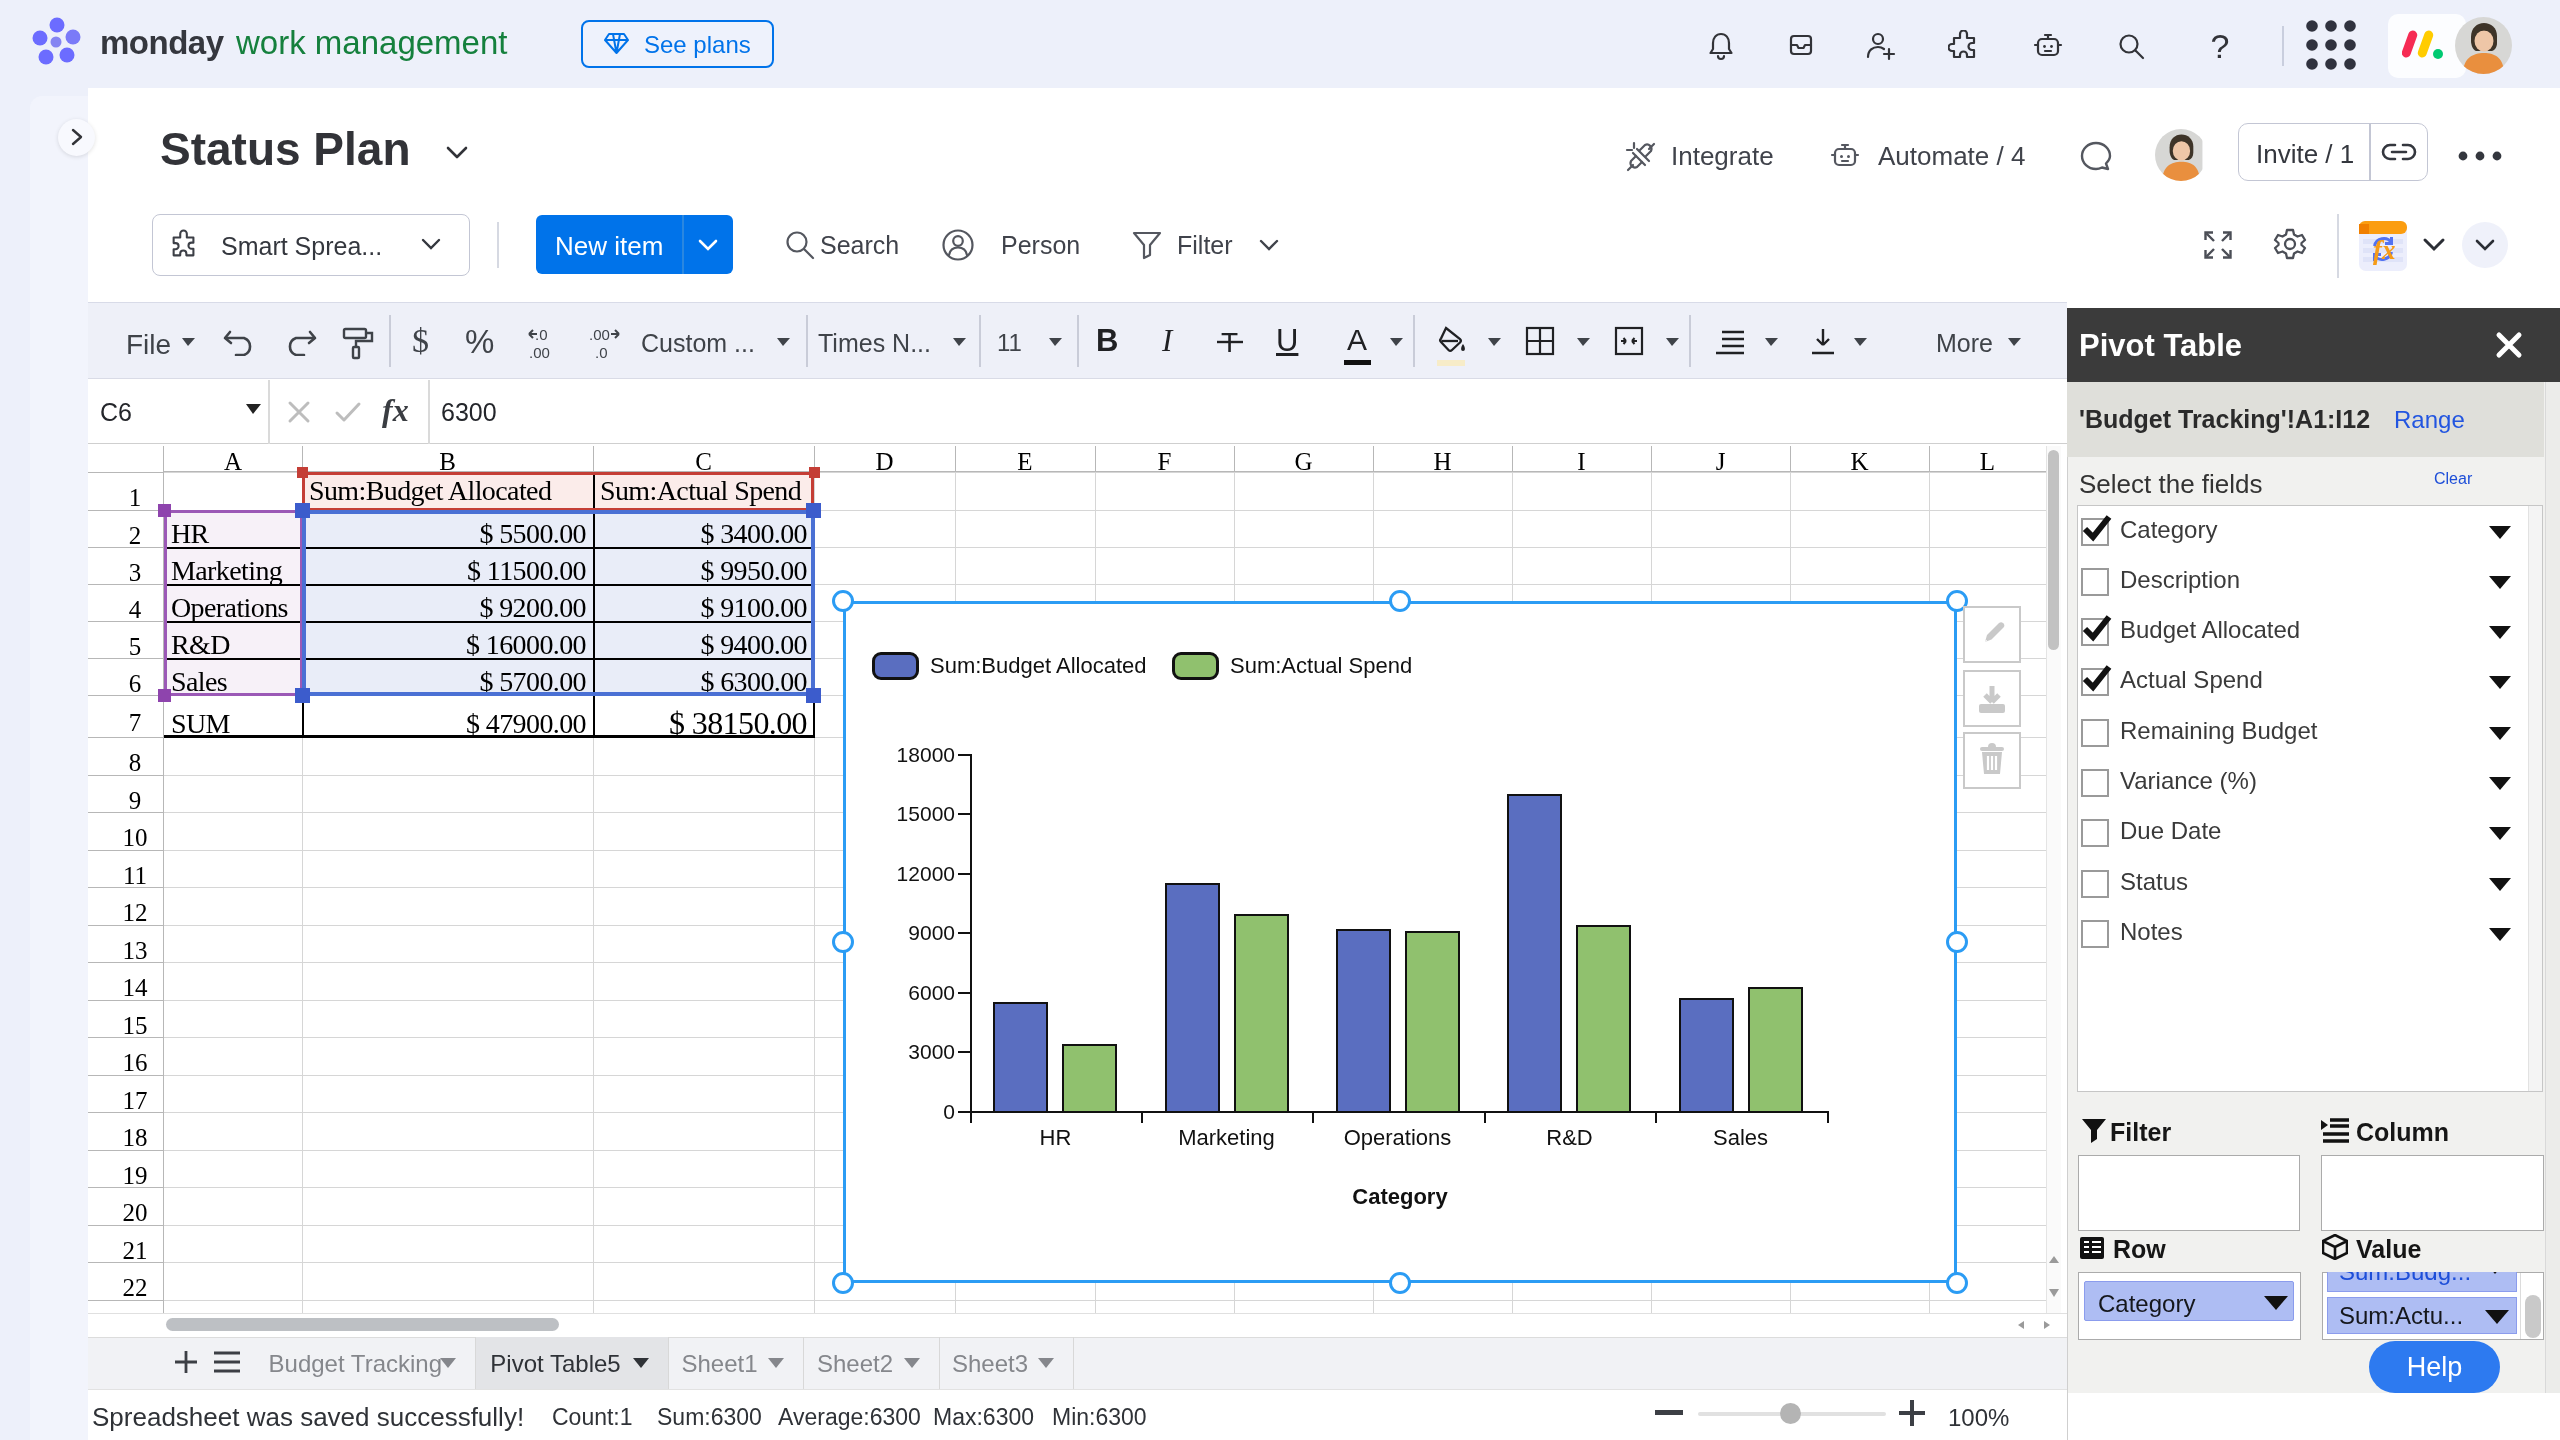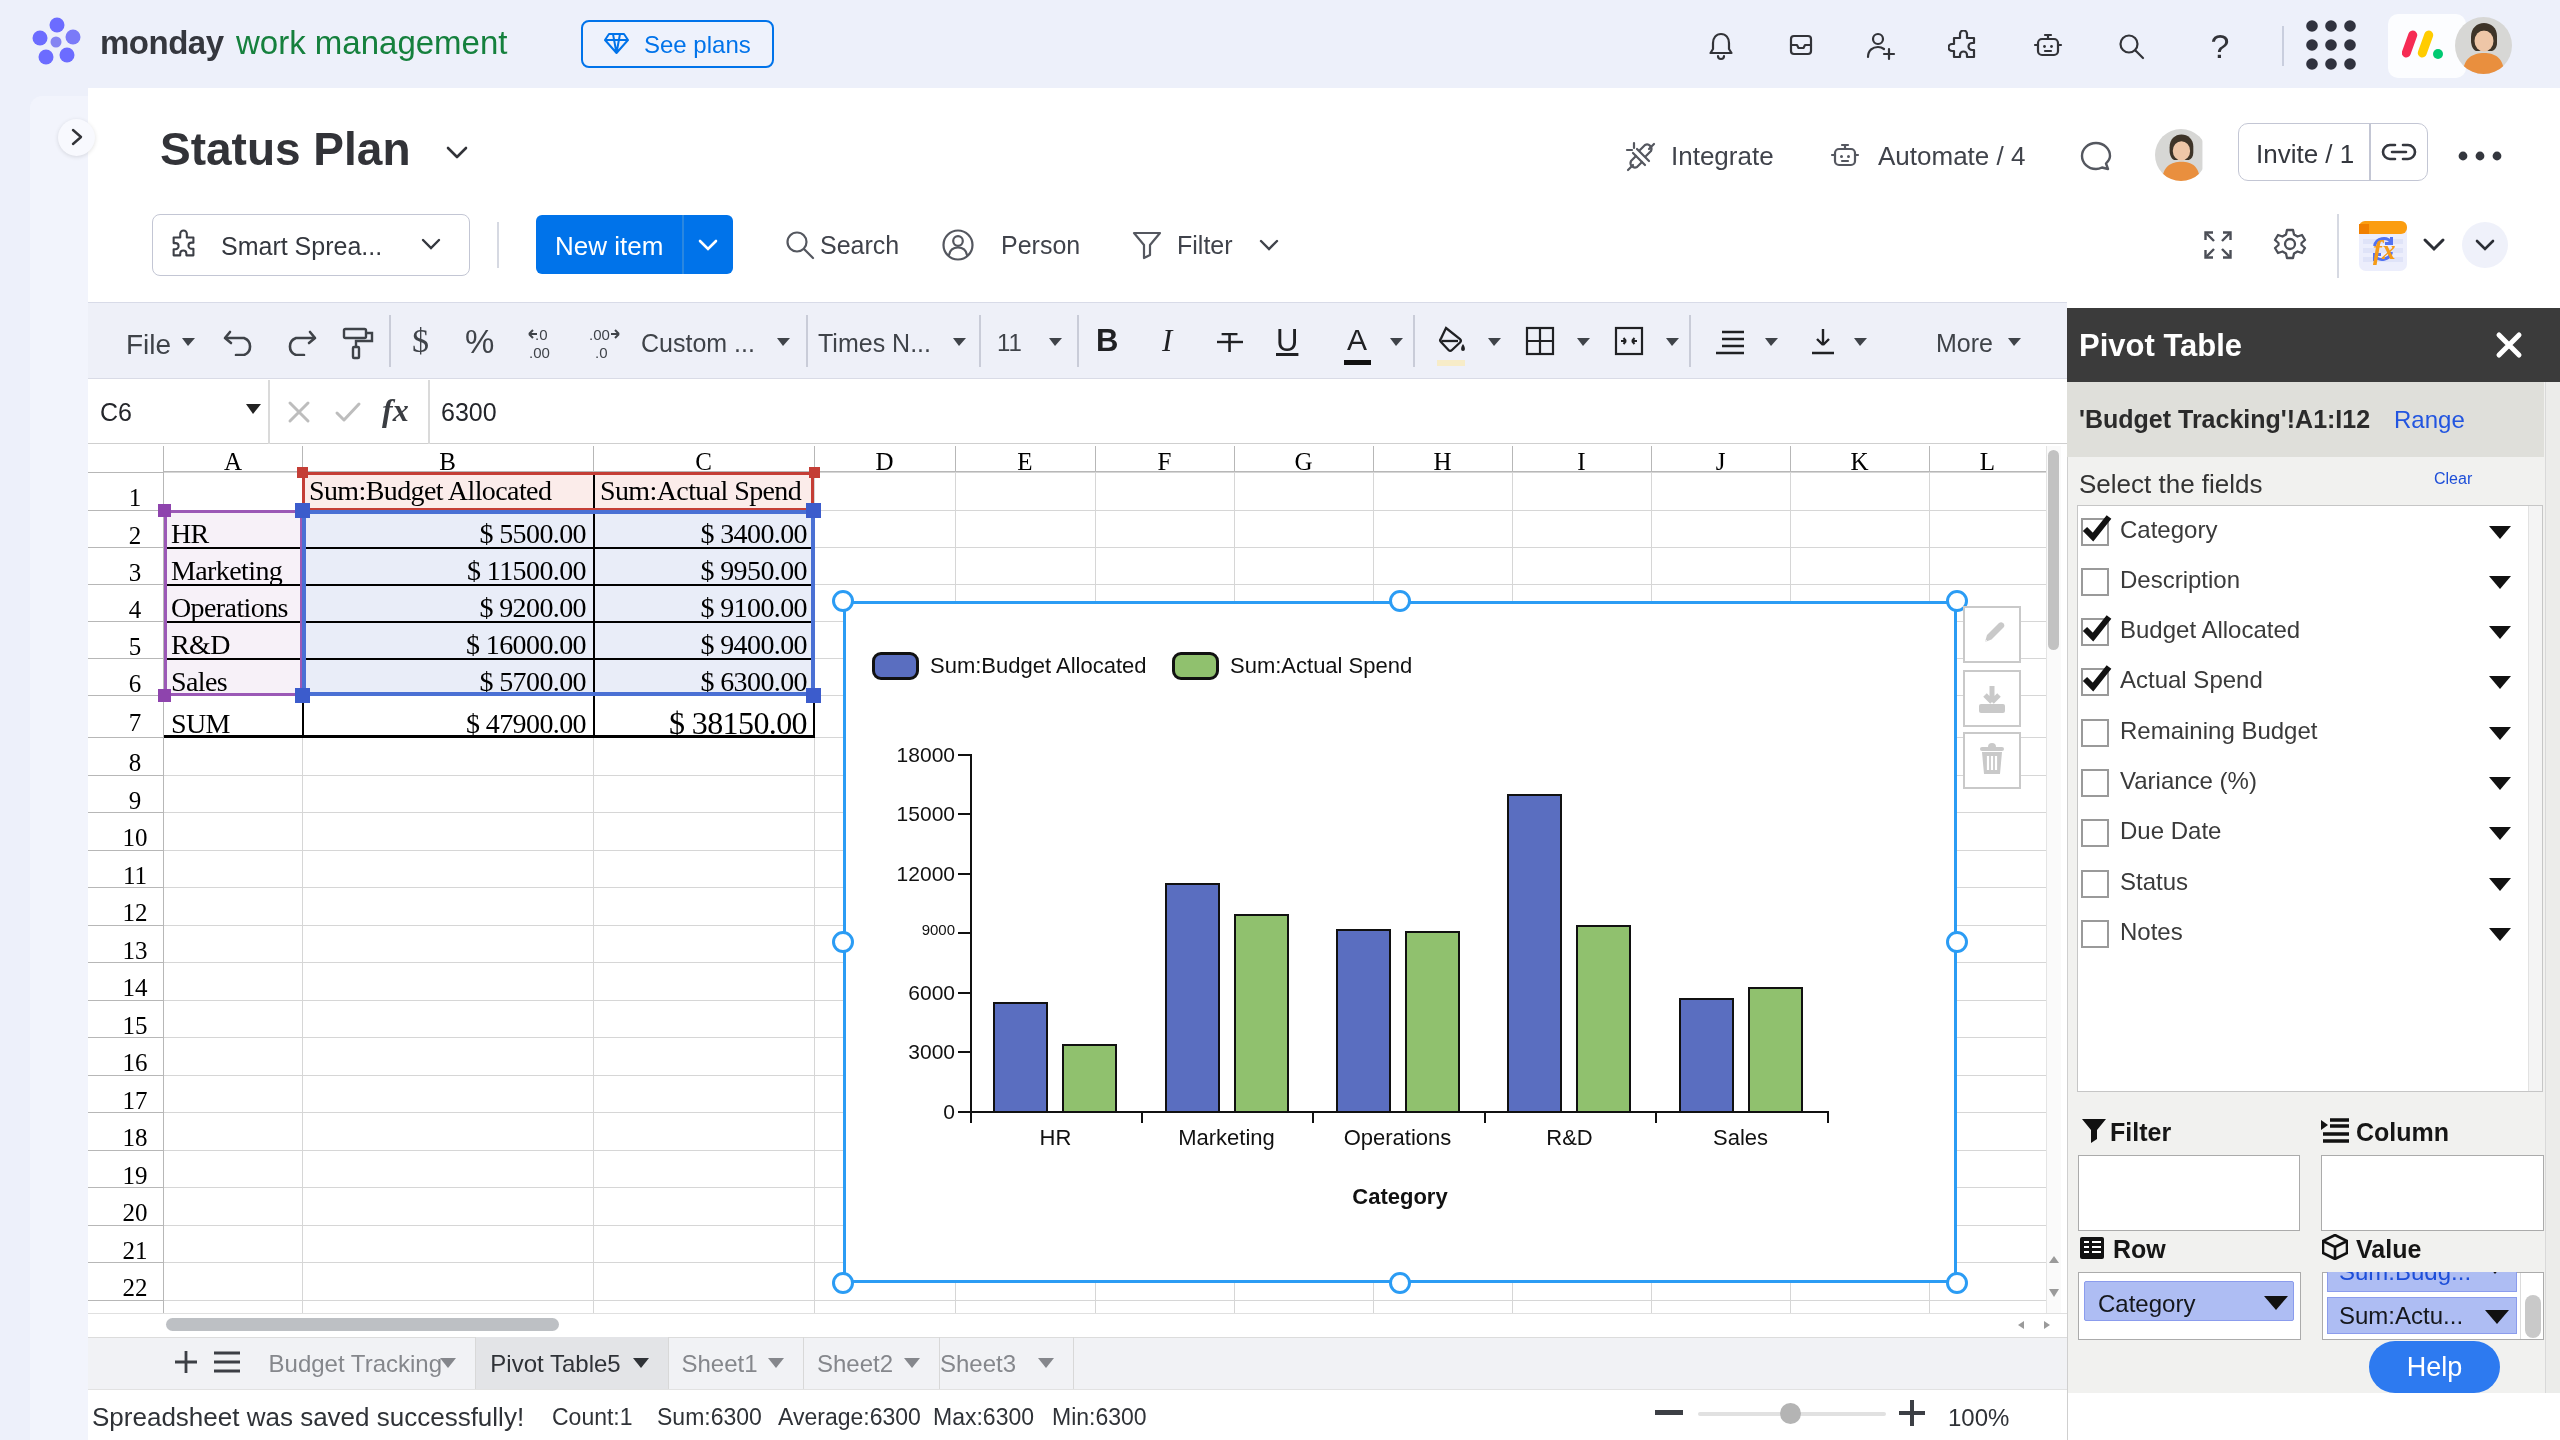--- a/index.html
+++ b/index.html
@@ -603,21 +603,21 @@
     <div class="abs" style="left:1172px;top:652px;width:47px;height:28px;background:#90c16e;border:3px solid #111;border-radius:9px;"></div>
     <div class="abs" style="left:1230px;top:653px;font-size:22px;color:#111;">Sum:Actual Spend</div>
     <div class="abs" style="left:970px;top:754px;width:2px;height:357px;background:#111;"></div>
     <div class="abs" style="left:970px;top:1111px;width:857px;height:2px;background:#111;"></div>
     <div class="abs" style="left:870px;top:743px;width:85px;text-align:right;font-size:21px;color:#111;">18000</div>
     <div class="abs" style="left:958px;top:754px;width:12px;height:2px;background:#111;"></div>
     <div class="abs" style="left:870px;top:802px;width:85px;text-align:right;font-size:21px;color:#111;">15000</div>
     <div class="abs" style="left:958px;top:813px;width:12px;height:2px;background:#111;"></div>
     <div class="abs" style="left:870px;top:862px;width:85px;text-align:right;font-size:21px;color:#111;">12000</div>
     <div class="abs" style="left:958px;top:873px;width:12px;height:2px;background:#111;"></div>
-    <div class="abs" style="left:870px;top:921px;width:85px;text-align:right;font-size:15px;color:#111;">9000</div>
+    <div class="abs" style="left:870px;top:921px;width:85px;text-align:right;font-size:21px;color:#111;">9000</div>
     <div class="abs" style="left:958px;top:932px;width:12px;height:2px;background:#111;"></div>
     <div class="abs" style="left:870px;top:981px;width:85px;text-align:right;font-size:21px;color:#111;">6000</div>
     <div class="abs" style="left:958px;top:992px;width:12px;height:2px;background:#111;"></div>
     <div class="abs" style="left:870px;top:1040px;width:85px;text-align:right;font-size:21px;color:#111;">3000</div>
     <div class="abs" style="left:958px;top:1051px;width:12px;height:2px;background:#111;"></div>
     <div class="abs" style="left:870px;top:1100px;width:85px;text-align:right;font-size:21px;color:#111;">0</div>
     <div class="abs" style="left:958px;top:1111px;width:12px;height:2px;background:#111;"></div>
     <div class="abs" style="left:970px;top:1111px;width:2px;height:12px;background:#111;"></div>
     <div class="abs" style="left:1141px;top:1111px;width:2px;height:12px;background:#111;"></div>
     <div class="abs" style="left:1312px;top:1111px;width:2px;height:12px;background:#111;"></div>
@@ -717,21 +717,21 @@
       </svg>
     </div>
     <div class="abs" style="left:804px;top:1337px;width:136px;height:52px;background:transparent;border-right:1px solid #d8d8d8;"></div>
     <div class="abs" style="left:804px;top:1350px;width:102px;text-align:center;font-size:24px;color:#85878c;">Sheet2</div>
     <div class="abs" style="left:904px;top:1358px;">
       <svg width="16" height="10" viewBox="0 0 16 10">
         <path d="M0 0 L8 10 L16 0 Z" fill="#85878c"></path>
       </svg>
     </div>
     <div class="abs" style="left:940px;top:1337px;width:134px;height:52px;background:transparent;border-right:1px solid #d8d8d8;"></div>
-    <div class="abs" style="left:940px;top:1350px;width:100px;text-align:left;font-size:24px;color:#85878c;">Sheet3</div>
+    <div class="abs" style="left:940px;top:1350px;width:100px;text-align:center;font-size:24px;color:#85878c;">Sheet3</div>
     <div class="abs" style="left:1038px;top:1358px;">
       <svg width="16" height="10" viewBox="0 0 16 10">
         <path d="M0 0 L8 10 L16 0 Z" fill="#85878c"></path>
       </svg>
     </div>
     <div class="abs" style="left:88px;top:1389px;width:2472px;height:51px;background:#fff;border-top:1px solid #e2e2e2;"></div>
     <div class="abs" style="left:92px;top:1402px;font-size:26px;color:#2f3237;">Spreadsheet was saved successfully!</div>
     <div class="abs" style="left:552px;top:1404px;font-size:23px;color:#2f3237;">Count:1</div>
     <div class="abs" style="left:657px;top:1404px;font-size:23px;color:#2f3237;">Sum:6300</div>
     <div class="abs" style="left:778px;top:1404px;font-size:23px;color:#2f3237;">Average:6300</div>

